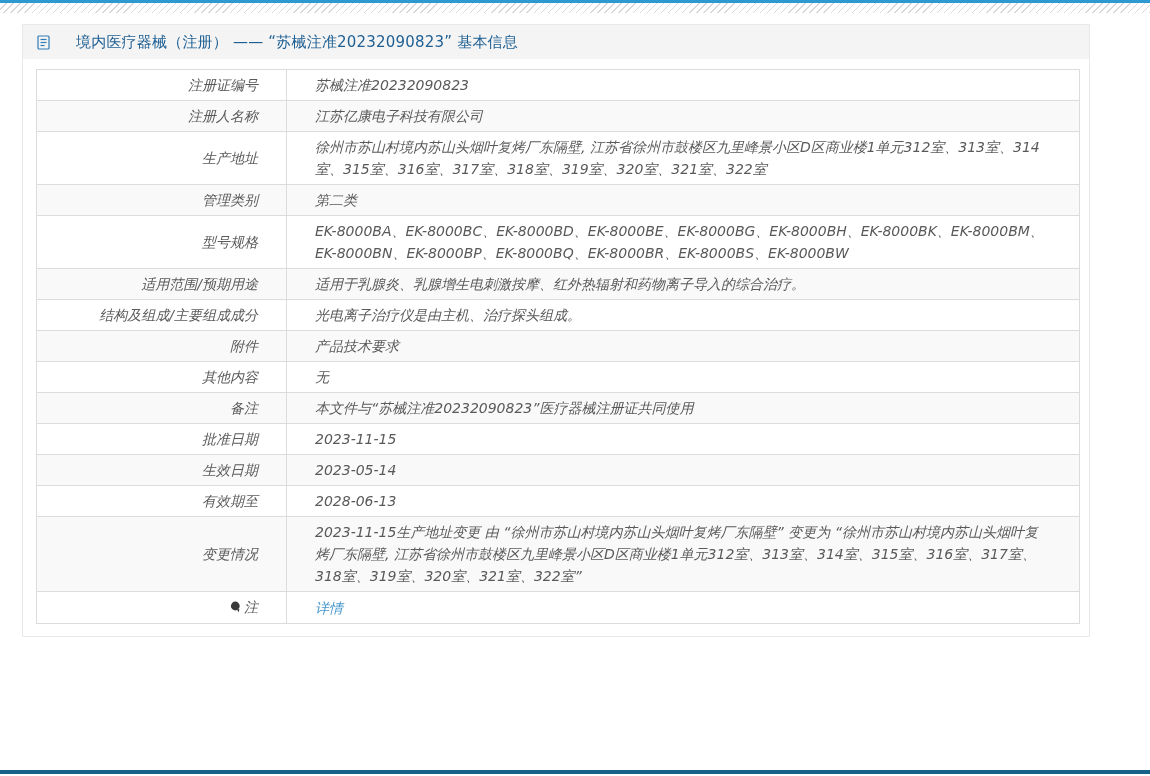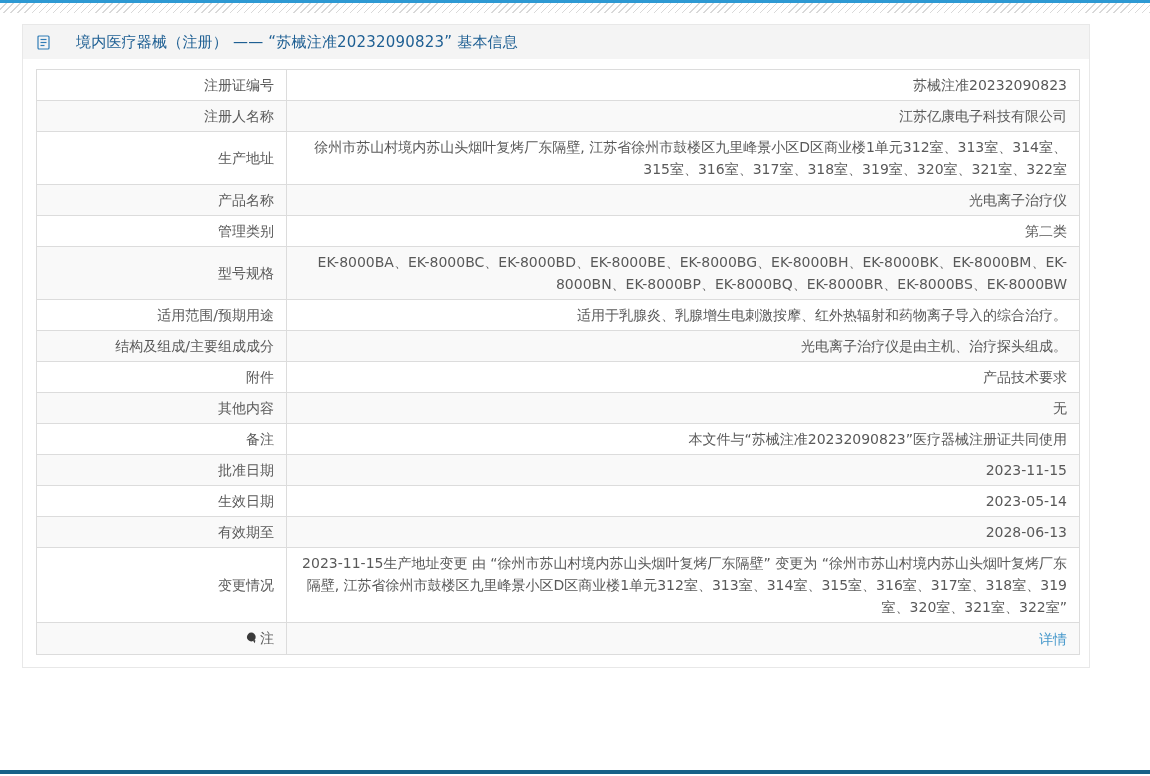--- a/index.html
+++ b/index.html
@@ -37,30 +37,31 @@
   .panel-body { padding:10px 9px 12px 13px; }
   table.reg-table {
     width:100%;
     border-collapse:collapse;
     font-size:14px;
     color:#595959;
   }
   table.reg-table tr:nth-child(even) { background:#f9f9f9; }
   table.reg-table td {
     border:1px solid #dcdcdc;
-    padding:4px 12px;
+    padding:4px 28px;
     line-height:22px;
     vertical-align:middle;
+    font-style:italic;
   }
   td.label-cell {
     width:250px;
     text-align:right;
     color:#5a5a5a;
   }
-  td.value-cell { text-align:right; padding-left:14px; }
+  td.value-cell { text-align:left; padding-left:14px; }
   a.detail-link { color:#4698cb; text-decoration:none; cursor:pointer; }
   .note-icon { display:inline-block; margin-right:3px; vertical-align:-1px; }
   .footer-line {
     position:absolute; left:0; bottom:2px;
     width:100%; height:4px;
     background:#176288;
   }
 </style>
 </head>
 <body>
@@ -87,24 +88,20 @@
             <td class="label-cell">注册证编号</td>
             <td class="value-cell">苏械注准20232090823</td>
           </tr>
           <tr>
             <td class="label-cell">注册人名称</td>
             <td class="value-cell">江苏亿康电子科技有限公司</td>
           </tr>
           <tr>
             <td class="label-cell">生产地址</td>
             <td class="value-cell">徐州市苏山村境内苏山头烟叶复烤厂东隔壁, 江苏省徐州市鼓楼区九里峰景小区D区商业楼1单元312室、313室、314室、315室、316室、317室、318室、319室、320室、321室、322室</td>
-          </tr>
-          <tr>
-            <td class="label-cell">产品名称</td>
-            <td class="value-cell">光电离子治疗仪</td>
           </tr>
           <tr>
             <td class="label-cell">管理类别</td>
             <td class="value-cell">第二类</td>
           </tr>
           <tr>
             <td class="label-cell">型号规格</td>
             <td class="value-cell">EK-8000BA、EK-8000BC、EK-8000BD、EK-8000BE、EK-8000BG、EK-8000BH、EK-8000BK、EK-8000BM、EK-8000BN、EK-8000BP、EK-8000BQ、EK-8000BR、EK-8000BS、EK-8000BW</td>
           </tr>
           <tr>

